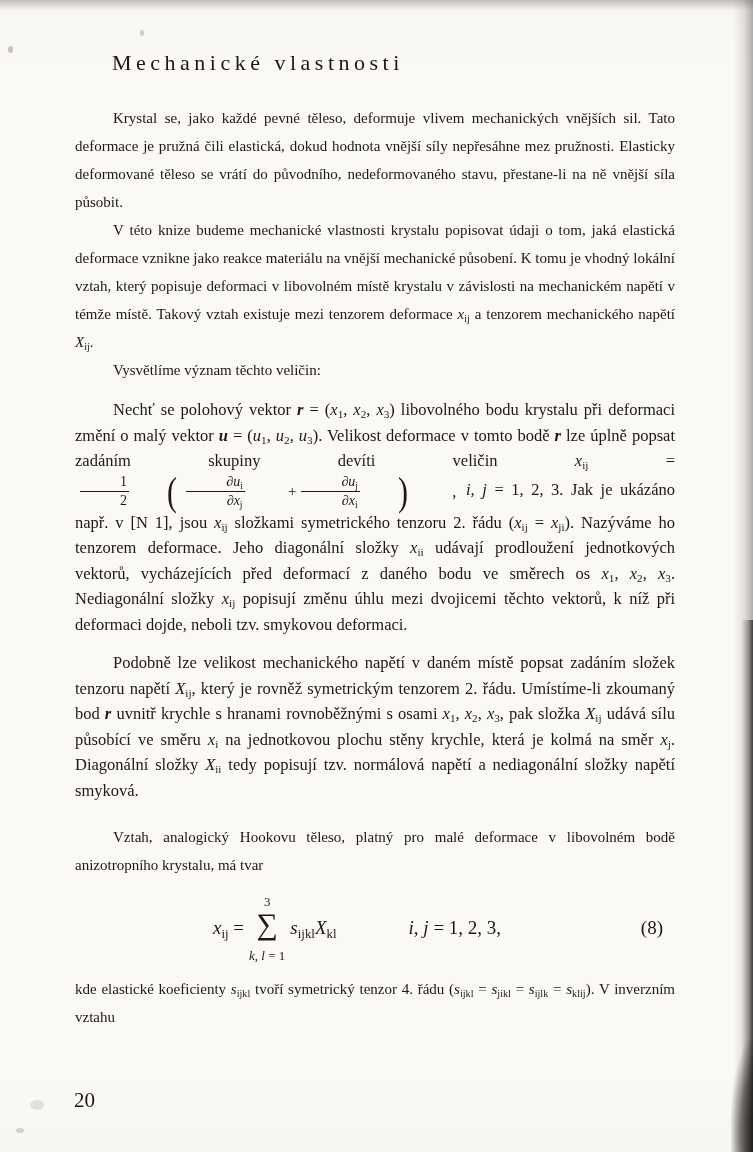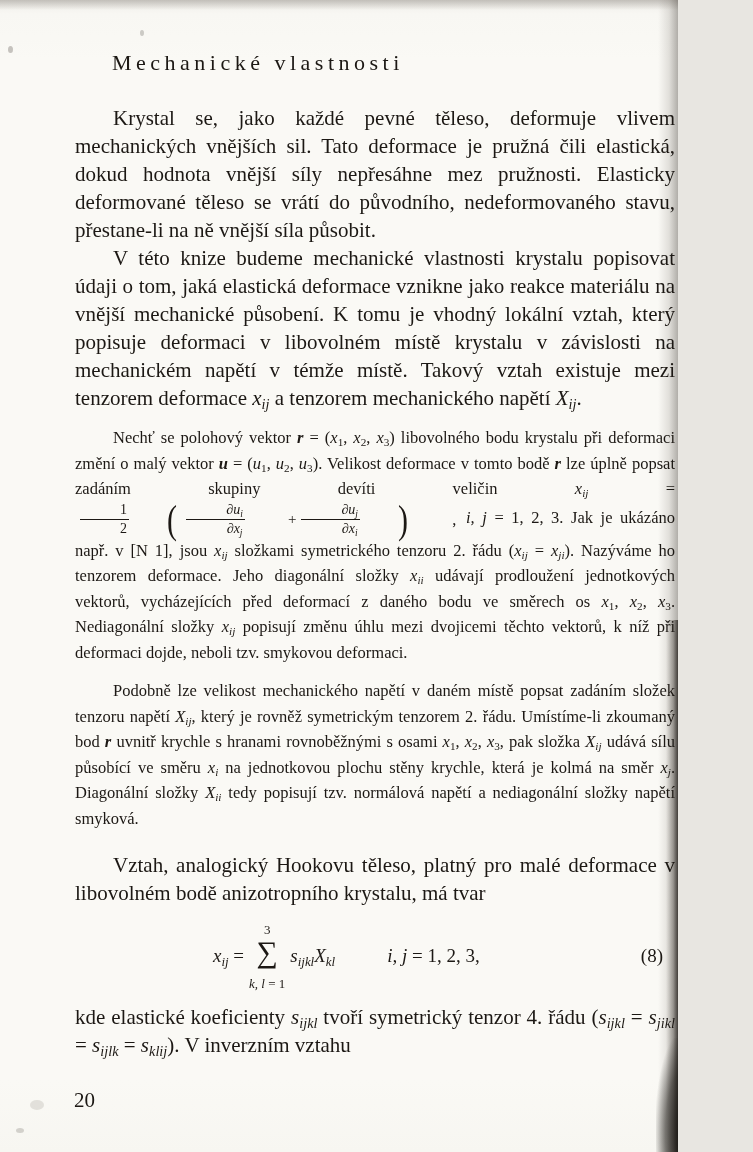--- a/index.html
+++ b/index.html
@@ -3,21 +3,21 @@
 <meta charset="utf-8">
 <style>
   html, body {
     margin: 0; padding: 0;
     width: 753px; height: 1152px;
     overflow: hidden;
     background: #e8e6e1;
   }
   .page {
     position: relative;
-    width: 678px; height: 1152px;
+    width: 753px; height: 1152px;
     background:
       linear-gradient(180deg, #efede8 0px, #f8f7f3 14px, #faf9f5 60px, #faf9f5 1080px, #f7f6f1 1152px);
     color: #1c1814;
     font-family: "Liberation Serif", "DejaVu Serif", serif;
     overflow: hidden;
   }
   
   .edge-top {
     position: absolute; left: 0; top: 0; width: 753px; height: 10px;
     background: linear-gradient(180deg, rgba(120,115,108,0.38), rgba(120,115,108,0));
@@ -43,31 +43,31 @@
   .content {
     position: absolute; left: 75px; top: 50px; width: 600px;
   }
   h1.title {
     font-size: 22px; font-weight: 400;
     letter-spacing: 4.5px;
     margin: 0 0 28px 37px;
   }
   p { margin: 0; text-align: justify; }
   p.indent { text-indent: 38px; }
-  .main { font-size: 21px; line-height: 28px; }
+  .main { font-size: 15px; line-height: 28px; }
   .intro { margin-bottom: 12px; }
   .small { font-size: 16.5px; line-height: 25.5px; margin-top: 13px; }
   .gap-before { margin-top: 20px; }
 
   .seg-i  { font-style: italic; }
   .seg-bi { font-style: italic; font-weight: bold; }
   sub.seg-sub, sub.seg-isub {
     font-size: 0.68em; line-height: 0; vertical-align: -0.28em;
   }
-  sub.seg-isub { font-style: italic; }
+  sub.seg-isub { }
   sub.seg-sub  { font-style: normal; }
 
   
   .ifrac {
     display: inline-flex; align-items: center; vertical-align: middle;
     margin: 0 2px; white-space: nowrap;
   }
   .frac {
     display: inline-flex; flex-direction: column; align-items: center;
     font-size: 14px; line-height: 1.15; margin: 0 3px;
@@ -85,21 +85,21 @@
     font-size: 19px;
   }
   .eq-left { margin-left: 138px; display: inline-flex; align-items: center; }
   .sum-block {
     display: inline-flex; flex-direction: column; align-items: center;
     margin: 0 5px; line-height: 1;
   }
   .sum-top { font-size: 13px; margin-bottom: 1px; }
   .sum-sigma { font-size: 30px; line-height: 1; }
   .sum-bot { font-size: 13px; margin-top: 10px; white-space: nowrap; }
-  .eq-cond { margin-left: 52px; white-space: nowrap; }
+  .eq-cond { margin-left: 72px; white-space: nowrap; }
   .eq-tag { position: absolute; right: 12px; top: 50%; transform: translateY(-50%); }
 
   .pagenum {
     position: absolute; left: 74px; top: 1088px;
     font-size: 21px; font-weight: normal;
   }
 </style>
 </head>
 <body>
 
@@ -115,20 +115,21 @@
   <div class="speck s4"></div>
 
   <div class="content">
 
     <h1 class="title">Mechanické vlastnosti</h1>
 
     <p class="main indent">Krystal se, jako každé pevné těleso, deformuje vlivem mechanických vnějších sil. Tato deformace je pružná čili elastická, dokud hodnota vnější síly nepřesáhne mez pružnosti. Elasticky deformované těleso se vrátí do původního, nedeformovaného stavu, přestane-li na ně vnější síla působit.</p>
 
     <p class="main indent">V této knize budeme mechanické vlastnosti krystalu popisovat údaji o tom, jaká elastická deformace vznikne jako reakce materiálu na vnější mechanické působení. K tomu je vhodný lokální vztah, který popisuje deformaci v libovolném místě krystalu v závislosti na mechanickém napětí v témže místě. Takový vztah existuje mezi tenzorem deformace <span class="seg-i">x</span><sub class="seg-isub">ij</sub> a tenzorem mechanického napětí <span class="seg-i">X</span><sub class="seg-isub">ij</sub>.</p>
 
+    <p class="main indent intro">Vysvětlíme význam těchto veličin:</p>
 
     <p class="small indent"><span>Nechť se polohový vektor <span class="seg-bi">r</span> = (<span class="seg-i">x</span><sub class="seg-sub">1</sub>, <span class="seg-i">x</span><sub class="seg-sub">2</sub>, <span class="seg-i">x</span><sub class="seg-sub">3</sub>) libovolného bodu krystalu při deformaci změní o malý vektor <span class="seg-bi">u</span> = (<span class="seg-i">u</span><sub class="seg-sub">1</sub>, <span class="seg-i">u</span><sub class="seg-sub">2</sub>, <span class="seg-i">u</span><sub class="seg-sub">3</sub>). Velikost deformace v tomto bodě <span class="seg-bi">r</span> lze úplně popsat zadáním skupiny devíti veličin <span class="seg-i">x</span><sub class="seg-isub">ij</sub> = </span><span class="ifrac">
           <span class="frac">
             <span class="fnum">1</span>
             <span class="fden">2</span>
           </span>
           <span class="bigparen">(</span>
           <span class="frac">
             <span class="fnum">∂<span class="seg-i">u</span><sub class="seg-isub">i</sub></span>
             <span class="fden">∂<span class="seg-i">x</span><sub class="seg-isub">j</sub></span>

